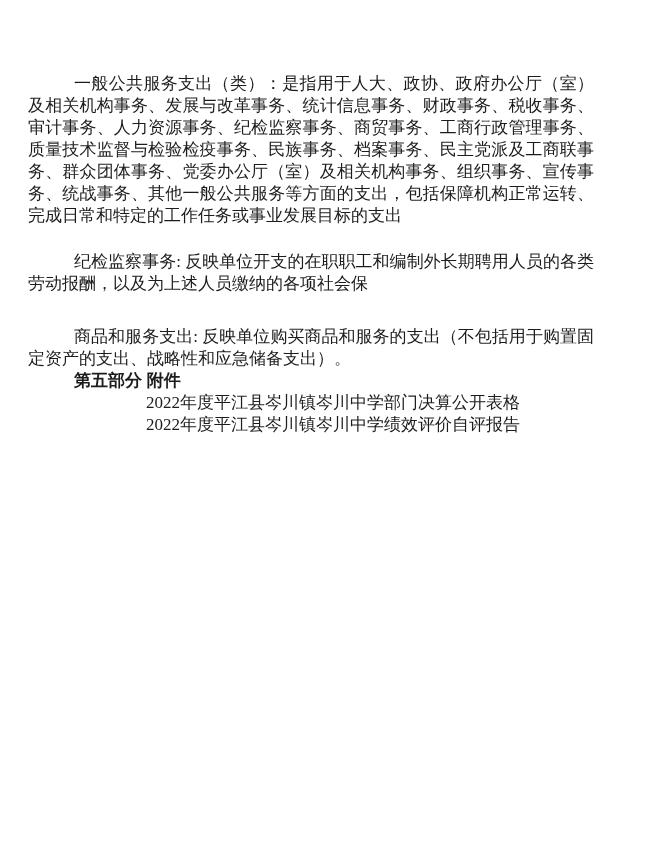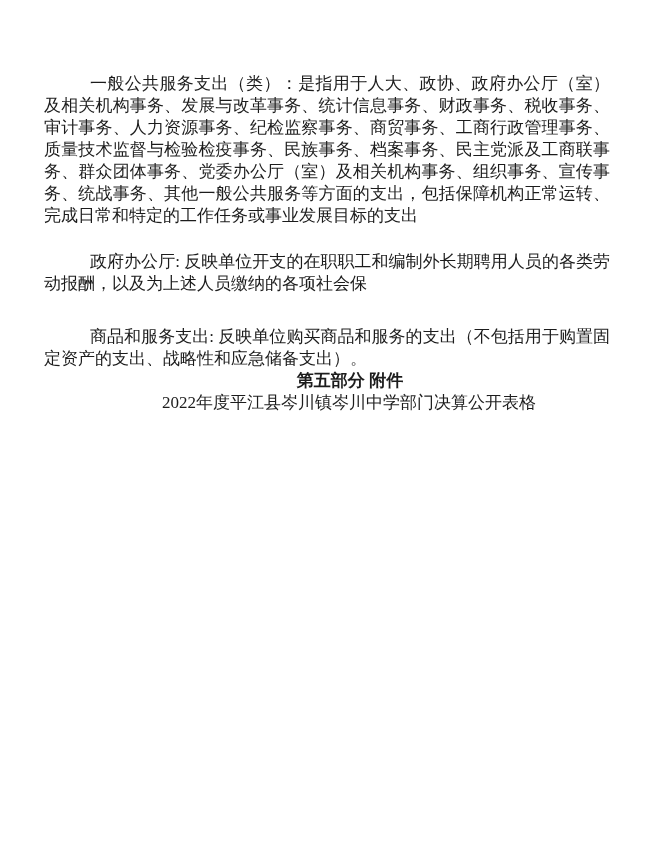--- a/index.html
+++ b/index.html
@@ -7,53 +7,54 @@
     width: 654px;
     height: 847px;
     position: relative;
     background: #ffffff;
     overflow: hidden;
     font-family: "Liberation Serif", "DejaVu Serif", serif;
     color: #1c1c1c;
   }
   .doc {
     position: absolute;
-    left: 44px;
+    left: 28px;
     top: 73px;
     width: 566px;
     font-size: 17px;
     line-height: 22px;
     text-align: justify;
   }
   .para {
     margin: 0;
     text-indent: 46px;
     word-break: break-all;
   }
   .gap-lg { margin-top: 24px; }
   .gap-md { margin-top: 31px; }
   .section-heading {
     margin: 0;
     font-size: 17px;
     line-height: 22px;
     font-weight: 700;
     font-family: "Liberation Sans", "DejaVu Sans", sans-serif;
     text-indent: 46px;
-    text-align: center;
+    text-align: left;
   }
   .attachment {
     margin: 0;
     text-indent: 44px;
     text-align: center;
   }
 </style>
 </head>
 <body>
 
 <div class="page">
   <div class="doc">
     <p class="para">一般公共服务支出（类）：是指用于人大、政协、政府办公厅（室）及相关机构事务、发展与改革事务、统计信息事务、财政事务、税收事务、审计事务、人力资源事务、纪检监察事务、商贸事务、工商行政管理事务、质量技术监督与检验检疫事务、民族事务、档案事务、民主党派及工商联事务、群众团体事务、党委办公厅（室）及相关机构事务、组织事务、宣传事务、统战事务、其他一般公共服务等方面的支出，包括保障机构正常运转、完成日常和特定的工作任务或事业发展目标的支出</p>
-    <p class="para gap-lg">政府办公厅: 反映单位开支的在职职工和编制外长期聘用人员的各类劳动报酬，以及为上述人员缴纳的各项社会保</p>
+    <p class="para gap-lg">纪检监察事务: 反映单位开支的在职职工和编制外长期聘用人员的各类劳动报酬，以及为上述人员缴纳的各项社会保</p>
     <p class="para gap-md">商品和服务支出: 反映单位购买商品和服务的支出（不包括用于购置固定资产的支出、战略性和应急储备支出）。</p>
     <h2 class="section-heading">第五部分 附件</h2>
     <p class="attachment">2022年度平江县岑川镇岑川中学部门决算公开表格</p>
+    <p class="attachment">2022年度平江县岑川镇岑川中学绩效评价自评报告</p>
   </div>
 </div>
 
 </body></html>

